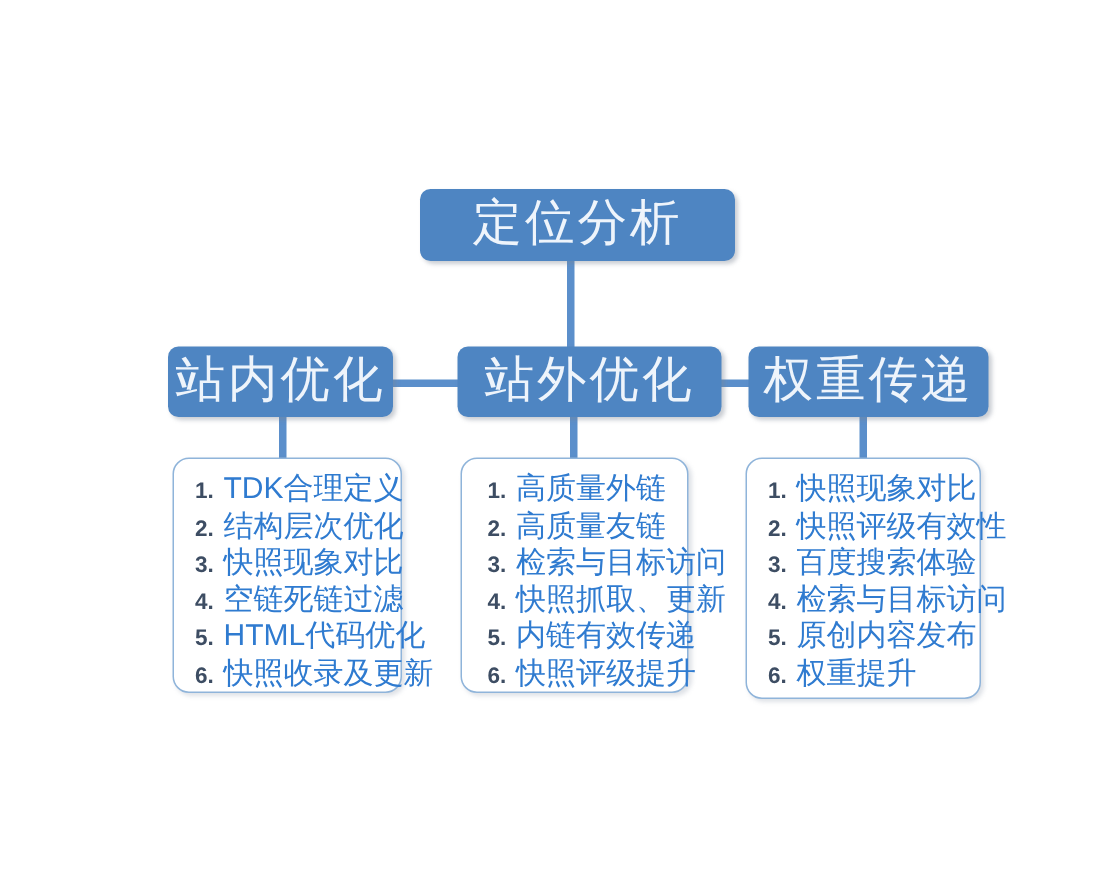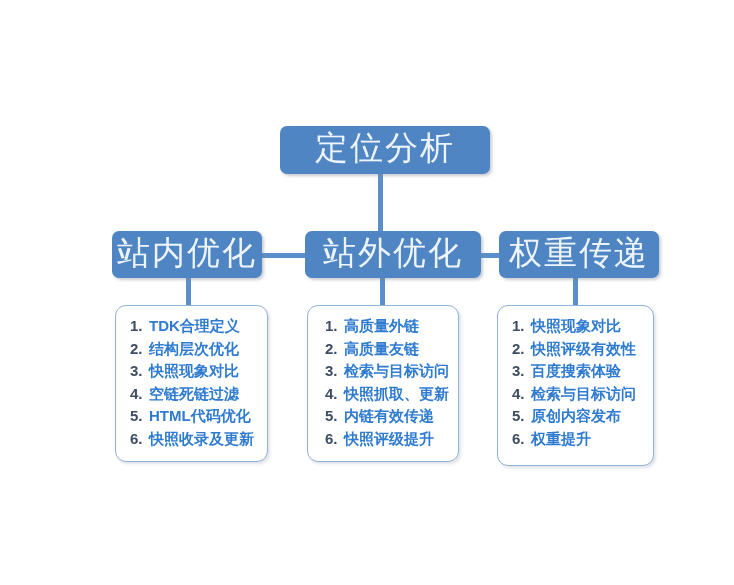--- a/index.html
+++ b/index.html
@@ -56,22 +56,22 @@
     padding: 9px 6px 9px 14px;
   }
   .card ol {
     margin: 0;
     padding: 0;
     list-style: none;
     counter-reset: li;
   }
   .card li {
     counter-increment: li;
-    font-size: 15px;
-    font-weight: bold;
+    font-size: 20px;
+    font-weight: normal;
     line-height: 22.5px;
     color: #2f7bd0;
     white-space: nowrap;
   }
   .card li::before {
     content: counter(li) ".";
     color: #3d4d63;
     font-weight: bold;
     display: inline-block;
     width: 19px;

